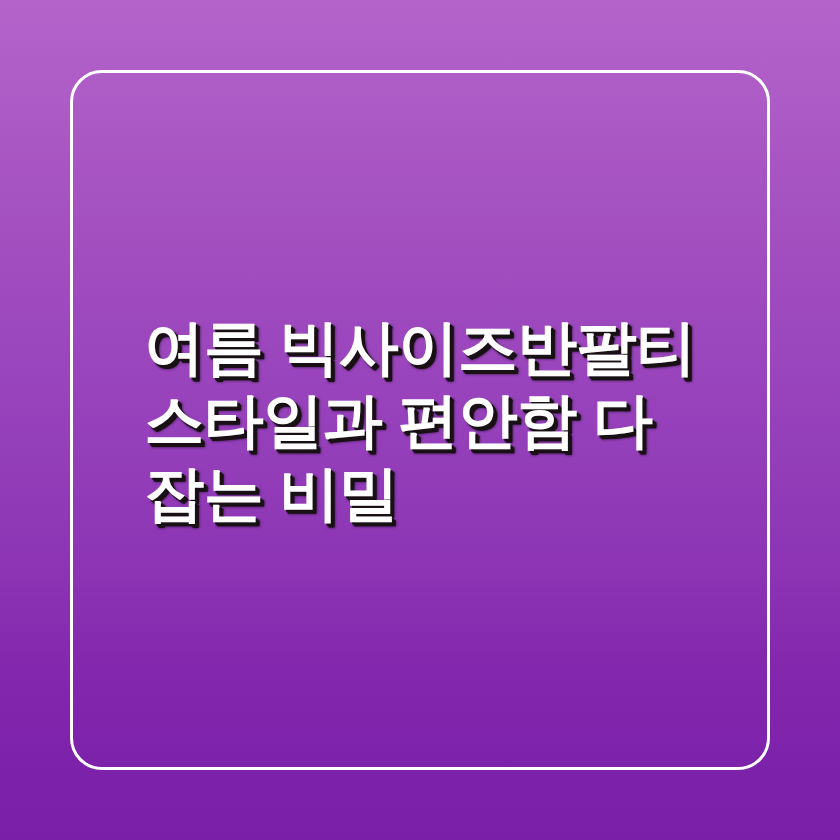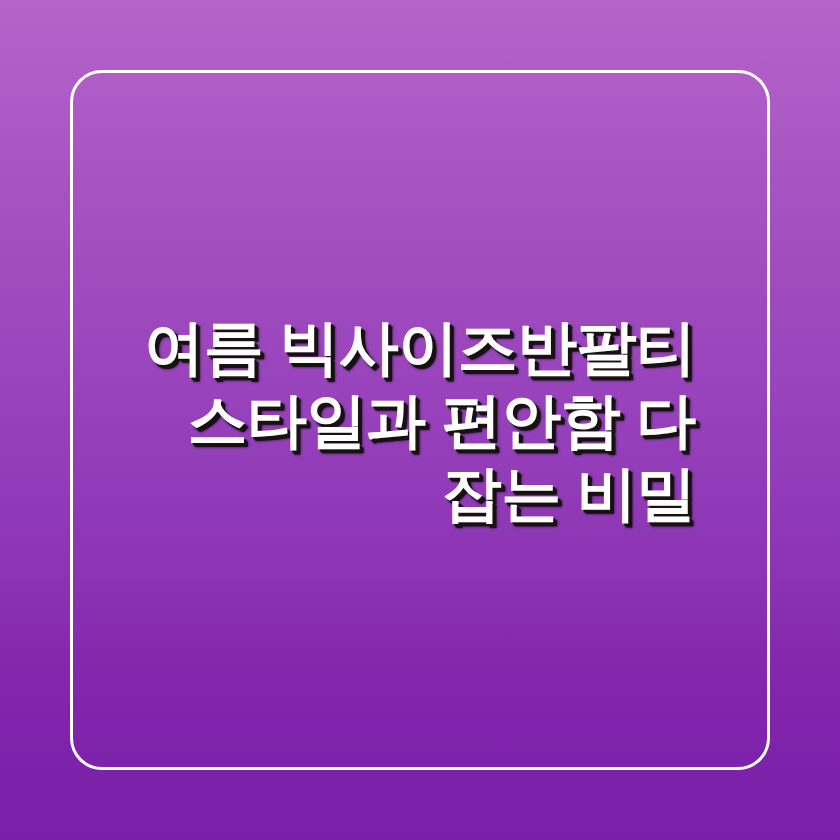--- a/index.html
+++ b/index.html
@@ -49,21 +49,21 @@
     display: flex;
     flex-direction: column;
     align-items: center;
     justify-content: center;
     padding: 0 84px;
     box-sizing: border-box;
   }
 
   .headline {
     margin: 4px;
-    text-align: right;
+    text-align: left;
     color: #ffffff;
     font-size: 60px;
     font-weight: bold;
     line-height: 73px;
     letter-spacing: -0.5px;
     text-shadow:
        4px 4px 0   #181014,
        4px 4px 3px rgba(12,6,14,0.85),
        2px 2px 0   #181014,
        3px 3px 1px #181014;

